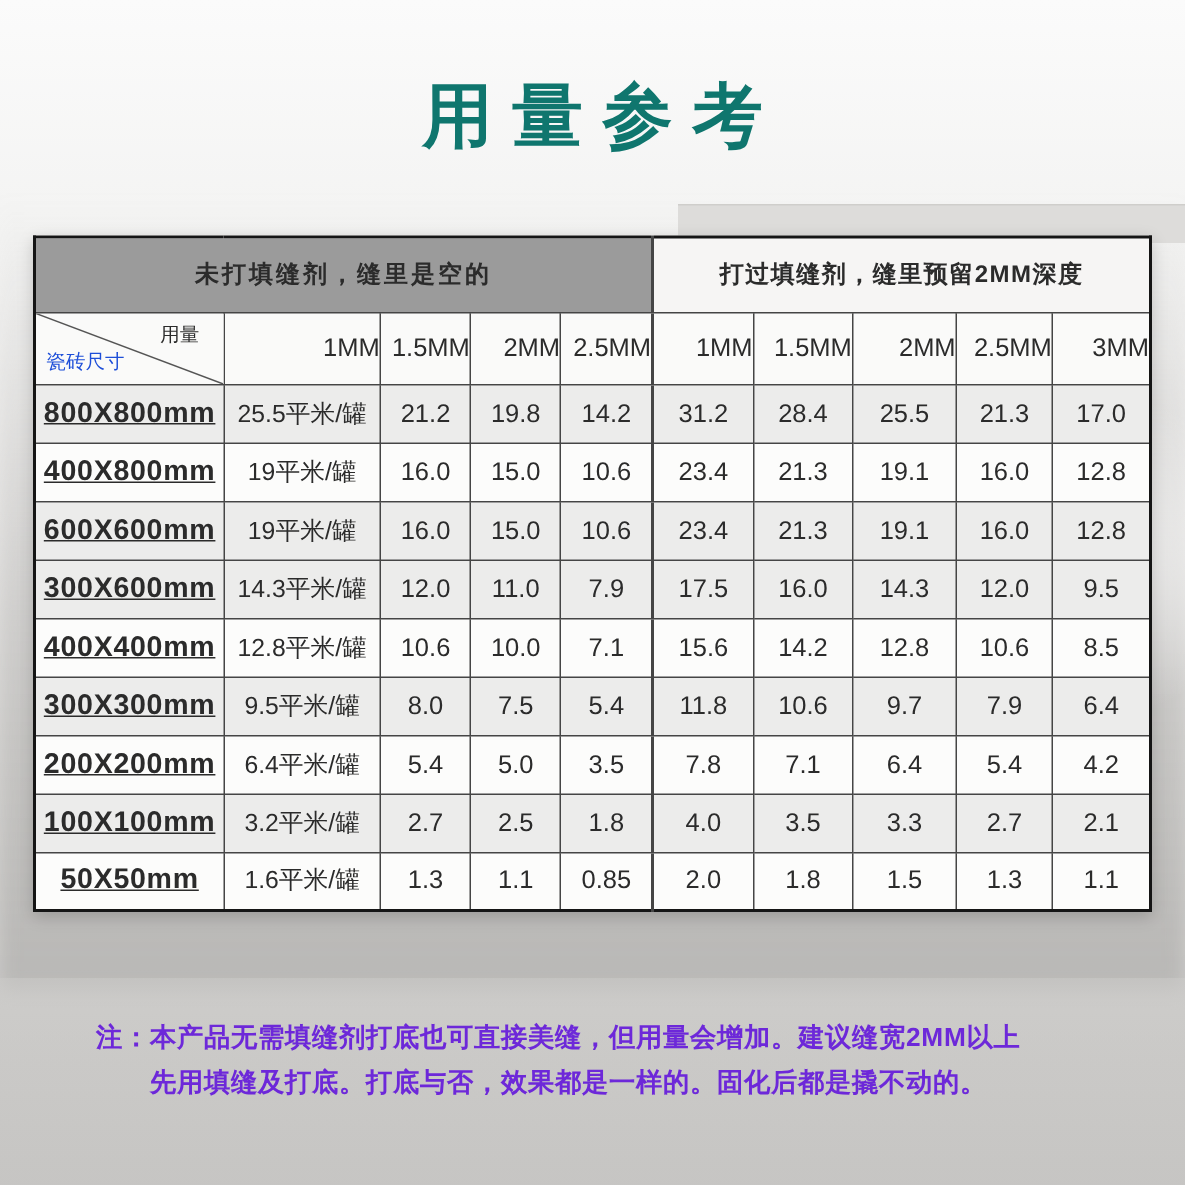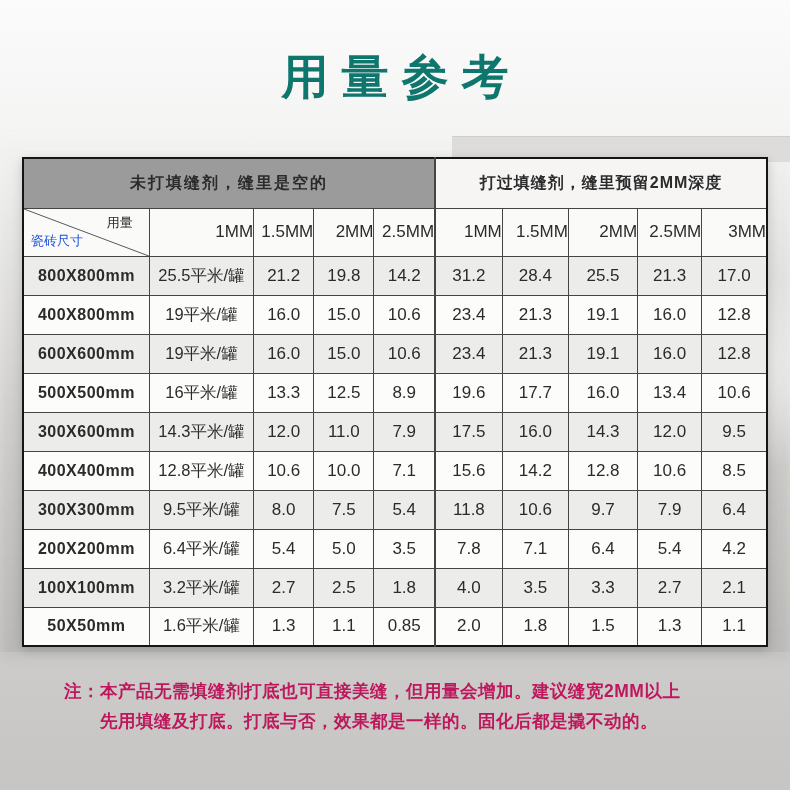--- a/index.html
+++ b/index.html
@@ -58,29 +58,29 @@
   th.sec-left  { background: #9b9b9b; color: #ffffff; letter-spacing: 2px; }
   th.sec-right { background: #f6f5f4; color: #2d2d2d; letter-spacing: 1px; border-left-width: 2px !important; }
 
   tr.col-header th { height: 48px; background: #fafaf9; font-weight: 400; font-size: 17px; text-align: right; }
   th.corner { position: relative; background: #fafaf9; }
   th.corner svg { position: absolute; left: 0; top: 0; width: 100%; height: 100%; }
   .corner-top    { position: absolute; top: 5px; right: 16px; font-size: 13px; color: #2b2b2b; }
   .corner-bottom { position: absolute; bottom: 6px; left: 7px; font-size: 13px; color: #1d4ed8; }
 
   tbody th, tbody td { height: 39px; }
-  tbody th.tile-size { font-weight: 700; font-size: 16px; letter-spacing: 0.5px; }
+  tbody th.tile-size { font-weight: 700; font-size: 19px; letter-spacing: 0.5px; text-decoration: underline; }
   tbody td.coverage { font-size: 16.5px; margin-left: 20px; }
   tbody tr.odd  { background: #ececeb; }
   tbody tr.even { background: #fcfcfb; }
   tbody td.sec2, tr.col-header th.sec2 { border-left-width: 2px; }
 
   .note {
     position: absolute; left: 64px; top: 676px; width: 680px;
-    font-size: 17.5px; line-height: 30px; font-weight: 700; color: #be185d;
+    font-size: 17.5px; line-height: 30px; font-weight: 700; color: #6d28d9;
     letter-spacing: 0.5px;
   }
   .note .line2 { margin-left: 36px; }
 </style>
 </head>
 <body>
 
 <div class="bg-haze"></div>
 <div class="bg-glow"></div>
 <div class="bg-box"></div>
@@ -155,32 +155,20 @@
         <td class="coverage">19平米/罐</td>
         <td>16.0</td>
         <td>15.0</td>
         <td>10.6</td>
         <td class="sec2">23.4</td>
         <td>21.3</td>
         <td>19.1</td>
         <td>16.0</td>
         <td>12.8</td>
       </tr>
-      <tr class="even">
-        <th class="tile-size">500X500mm</th>
-        <td class="coverage">16平米/罐</td>
-        <td>13.3</td>
-        <td>12.5</td>
-        <td>8.9</td>
-        <td class="sec2">19.6</td>
-        <td>17.7</td>
-        <td>16.0</td>
-        <td>13.4</td>
-        <td>10.6</td>
-      </tr>
       <tr class="odd">
         <th class="tile-size">300X600mm</th>
         <td class="coverage">14.3平米/罐</td>
         <td>12.0</td>
         <td>11.0</td>
         <td>7.9</td>
         <td class="sec2">17.5</td>
         <td>16.0</td>
         <td>14.3</td>
         <td>12.0</td>

